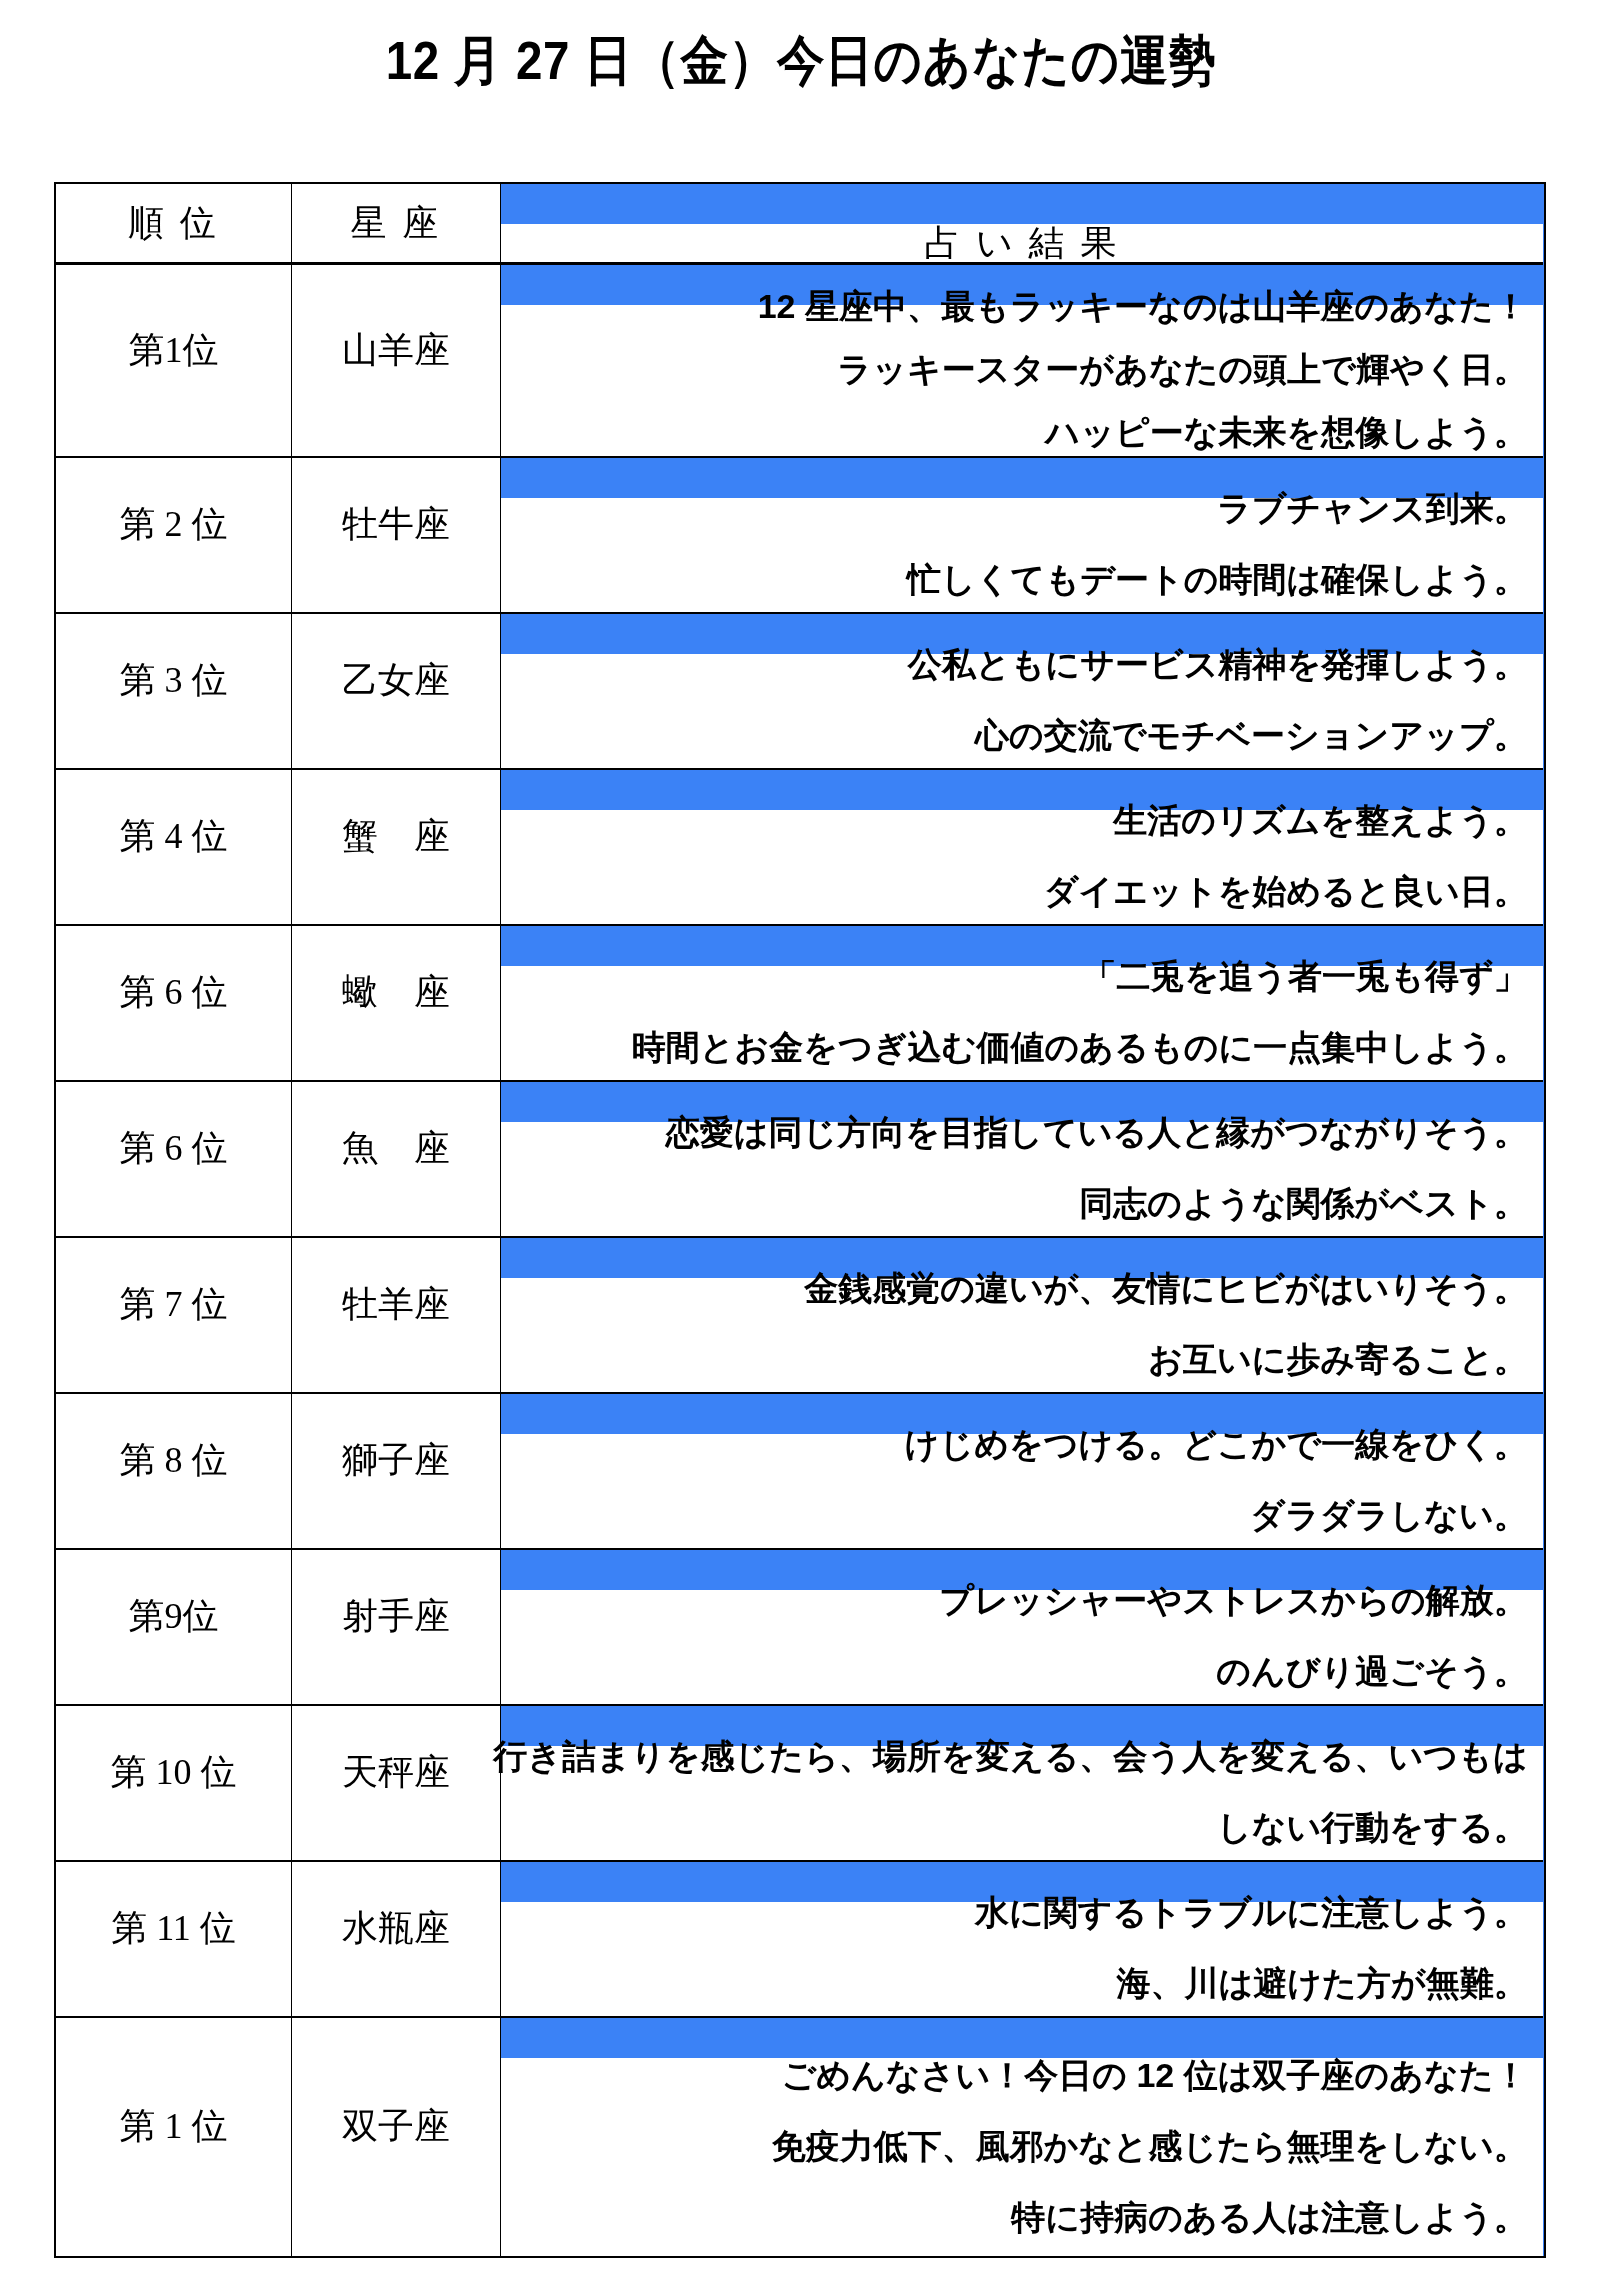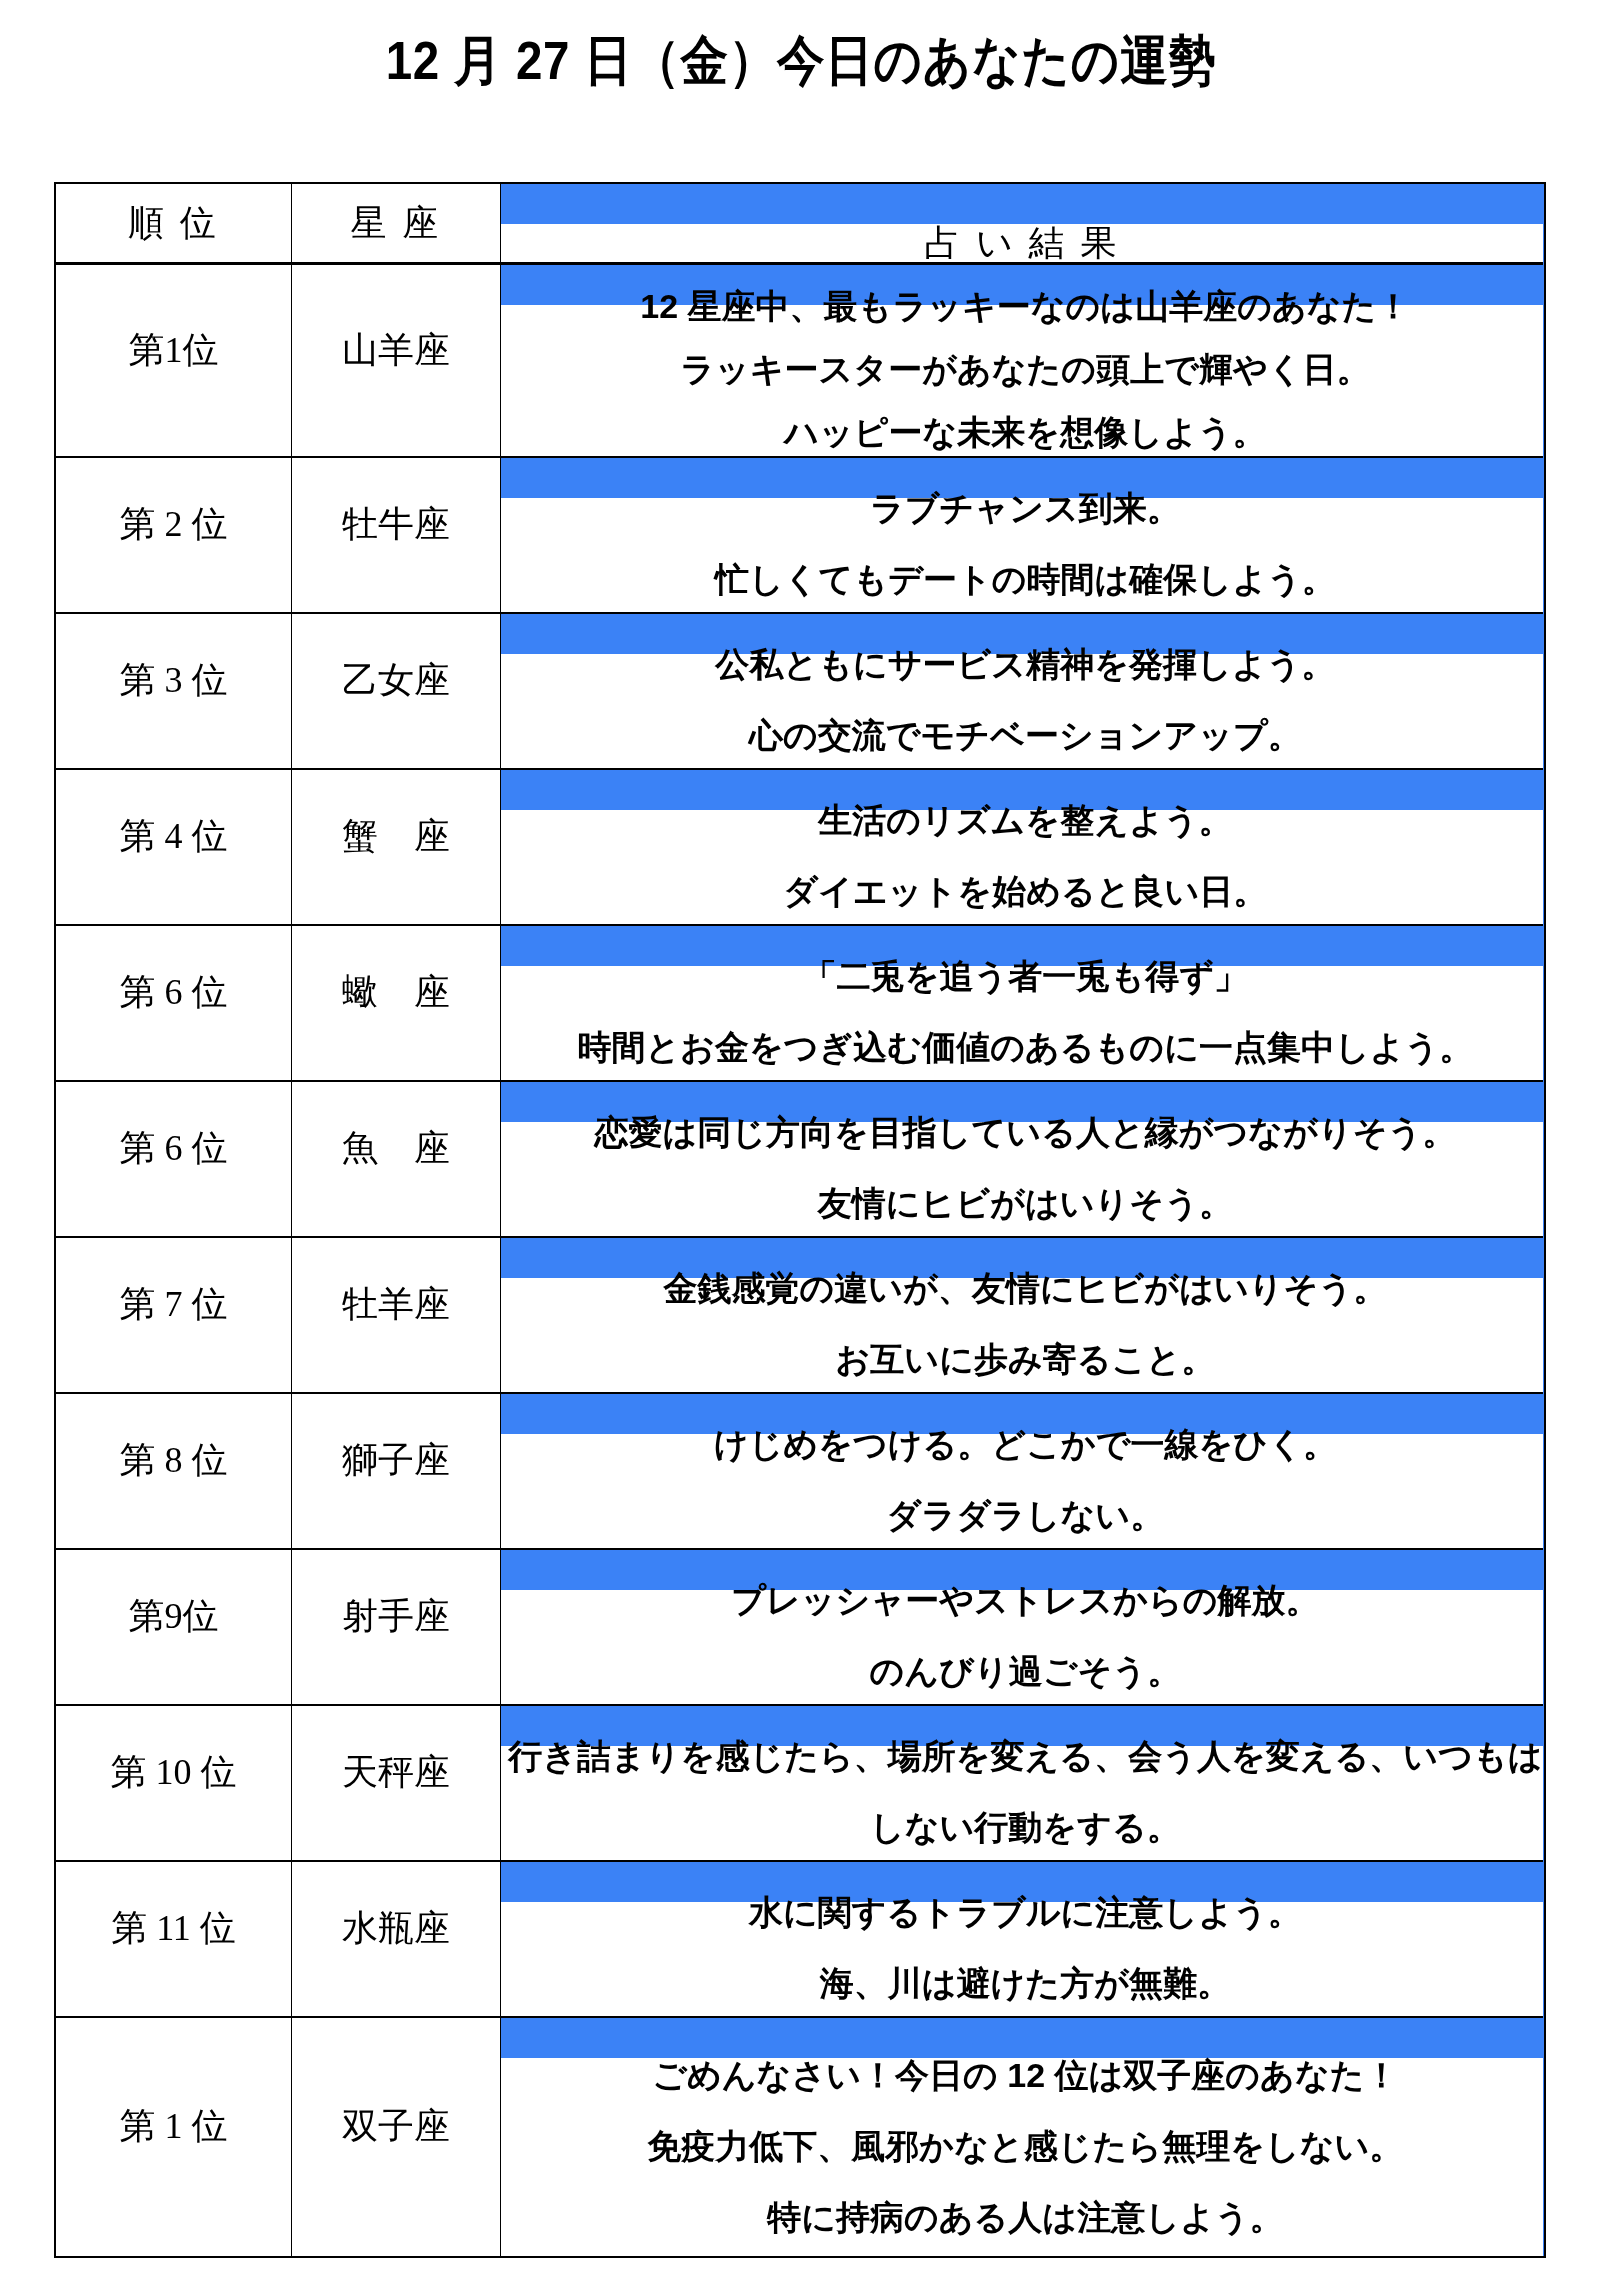--- a/index.html
+++ b/index.html
@@ -57,21 +57,21 @@
     white-space: nowrap;
   }
   .cell.rank, .cell.sign {
     font-family: "Liberation Serif", "DejaVu Serif", serif;
     font-size: 36px;
     padding-bottom: 21px;
     white-space: nowrap;
   }
   .cell.result {
     flex-direction: column;
-    align-items: center;
+    align-items: flex-end;
     justify-content: center;
     padding-left: 22px;
     padding-right: 15.3px;
     padding-bottom: 22px;
     font-family: "Liberation Sans", "DejaVu Sans", sans-serif;
     font-weight: bold;
     font-size: 34px;
     line-height: 71px;
   }
   .row-tight .cell-line { line-height: 63px; }
@@ -118,21 +118,21 @@
       <div class="cell rank">第 6 位</div>
       <div class="cell sign">蠍　座</div>
       <div class="cell result last-col">
         <div class="fortune-line cell-line">「二兎を追う者一兎も得ず」</div>
         <div class="fortune-line cell-line">時間とお金をつぎ込む価値のあるものに一点集中しよう。</div>
       </div>
       <div class="cell rank">第 6 位</div>
       <div class="cell sign">魚　座</div>
       <div class="cell result last-col">
         <div class="fortune-line cell-line">恋愛は同じ方向を目指している人と縁がつながりそう。</div>
-        <div class="fortune-line cell-line">友情にヒビがはいりそう。</div>
+        <div class="fortune-line cell-line">同志のような関係がベスト。</div>
       </div>
       <div class="cell rank">第 7 位</div>
       <div class="cell sign">牡羊座</div>
       <div class="cell result last-col">
         <div class="fortune-line cell-line">金銭感覚の違いが、友情にヒビがはいりそう。</div>
         <div class="fortune-line cell-line">お互いに歩み寄ること。</div>
       </div>
       <div class="cell rank">第 8 位</div>
       <div class="cell sign">獅子座</div>
       <div class="cell result last-col">

